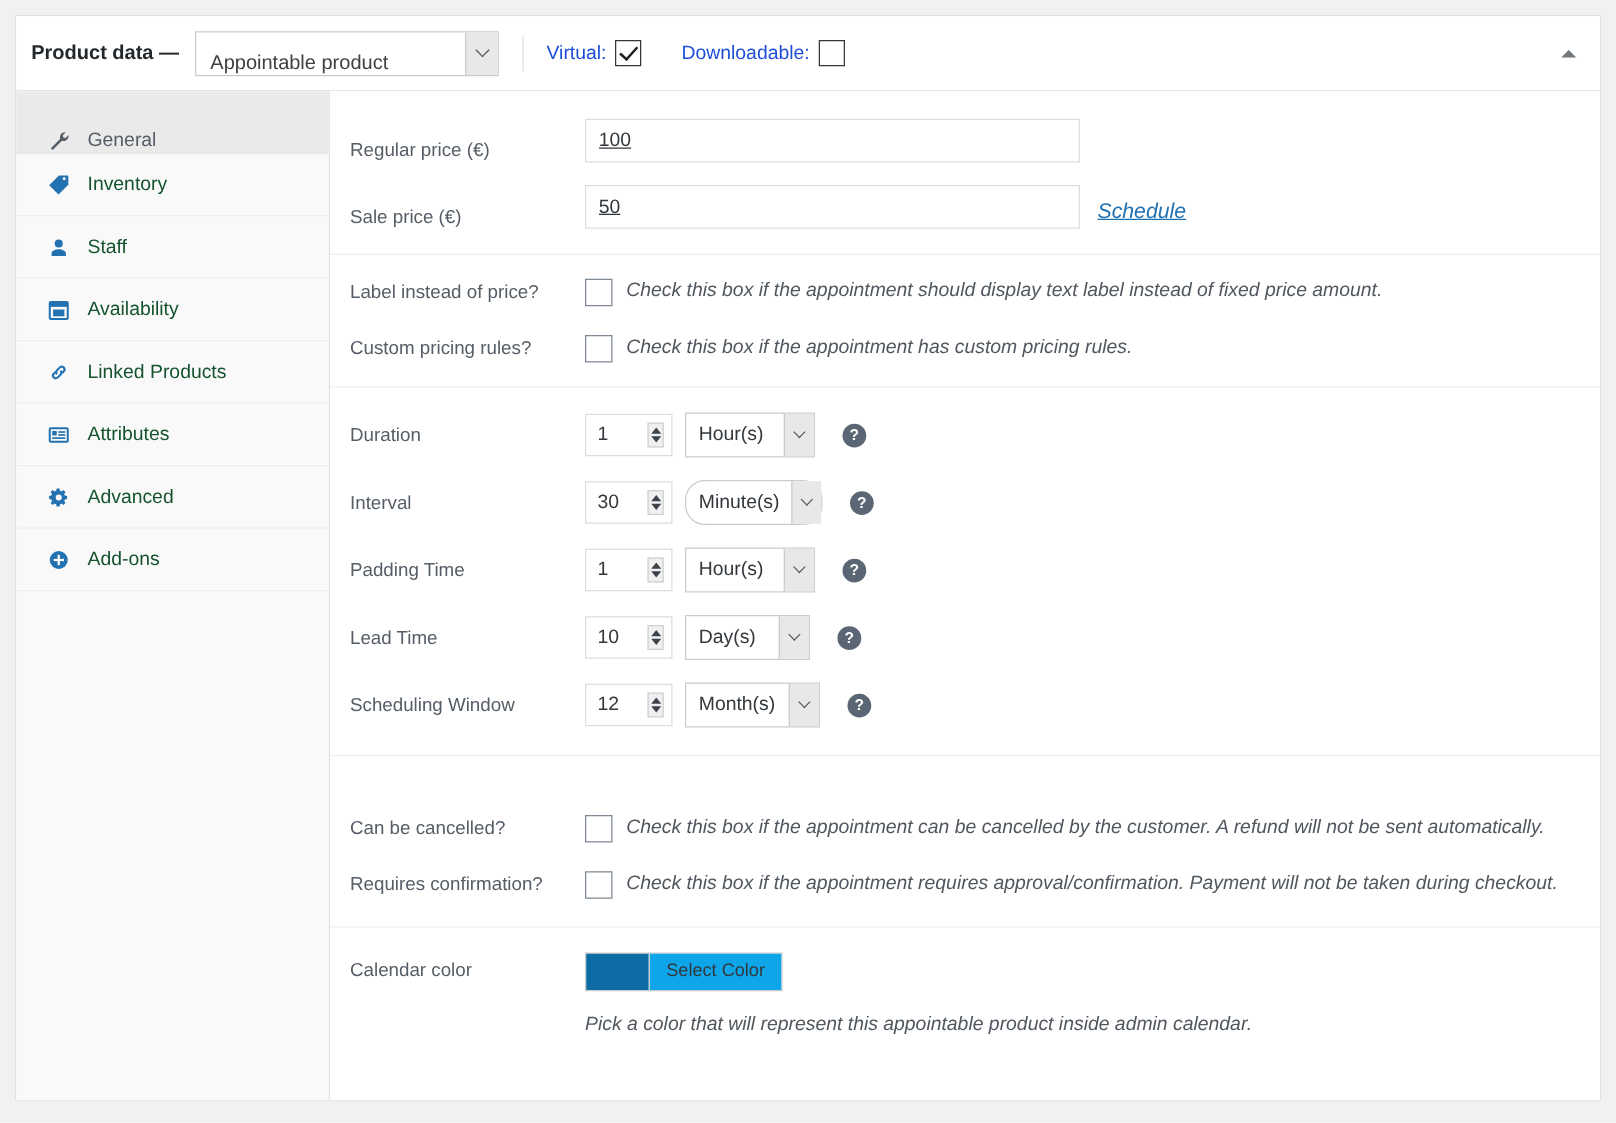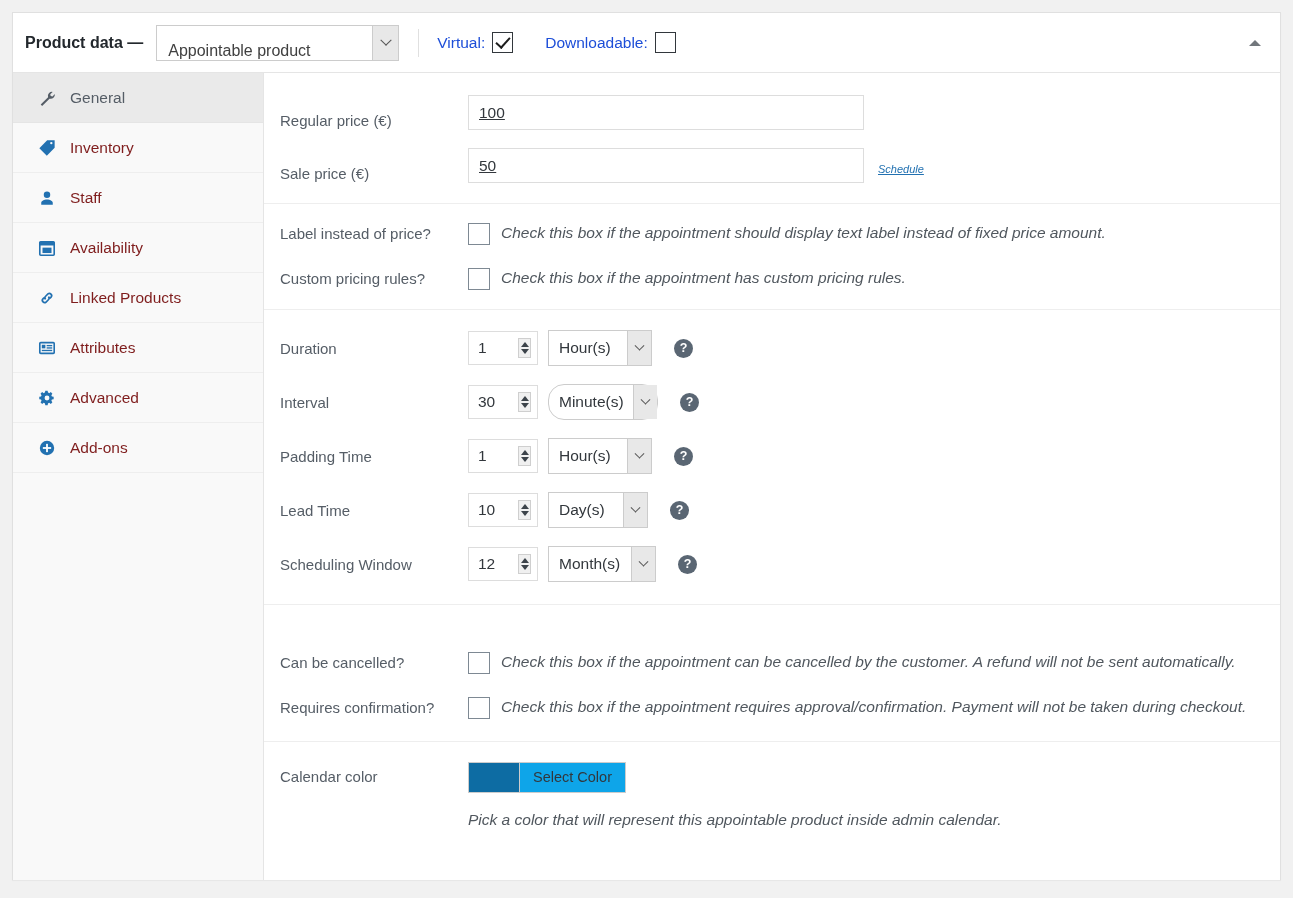--- a/index.html
+++ b/index.html
@@ -107,27 +107,28 @@
     border-right: 1px solid #e5e5e5;
     flex: 0 0 251px;
     padding-top: 0;
   }
   .side-item {
     height: 50px;
     display: flex; align-items: center;
     padding-left: 24px;
     border-bottom: 1px solid #eeeeee;
     font-size: 15.5px;
-    color: #7f1d1d;
+    color: #14532d;
     cursor: pointer;
   }
   .side-item.active {
     background: #eaeaea;
     color: #555d66;
     border-bottom-color: #e5e5e5;
+    align-items: flex-end;
   }
   .side-ico {
     width: 20px; height: 20px;
     margin-right: 13px;
     display: flex; align-items: center; justify-content: center;
     flex: 0 0 20px;
   }
   .side-ico svg { display: block; }
 
   
@@ -163,21 +164,21 @@
     font-size: 15.5px;
     color: #32373c;
     padding: 0 10px;
     line-height: 33px;
     font-family: "Liberation Sans", sans-serif;
     text-decoration: underline;
   }
   .link-schedule {
     margin-left: 14px;
     align-self: center;
-    font-size: 11px;
+    font-size: 17px;
     font-style: italic;
     color: #2271b1;
     text-decoration: underline;
     cursor: pointer;
     padding-top: 6px;
   }
 
   
   .row.cbrow { align-items: flex-start; }
   .row.cbrow .row-label { padding-top: 4px; }

